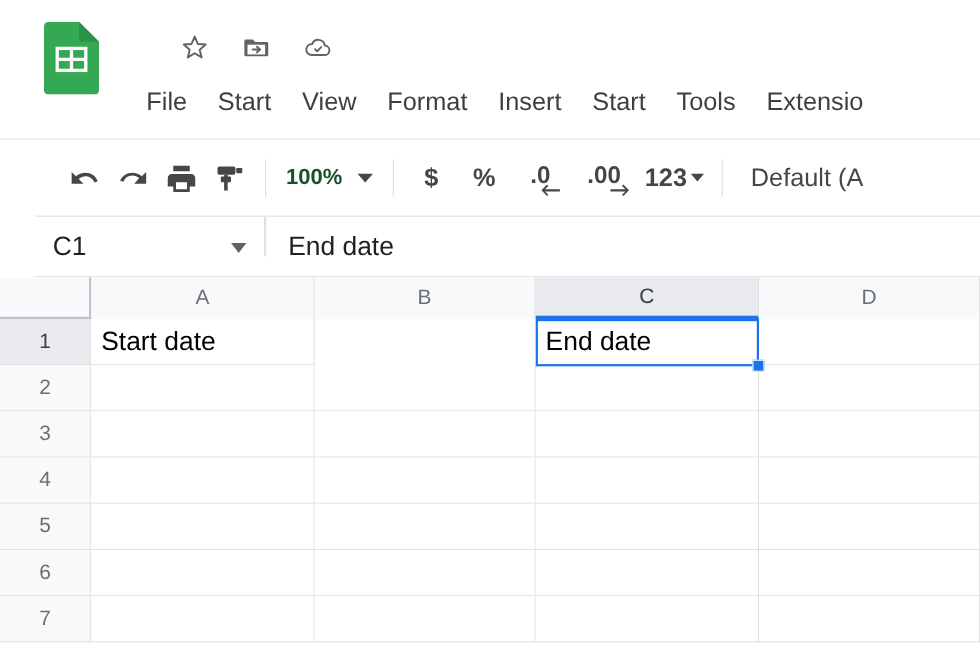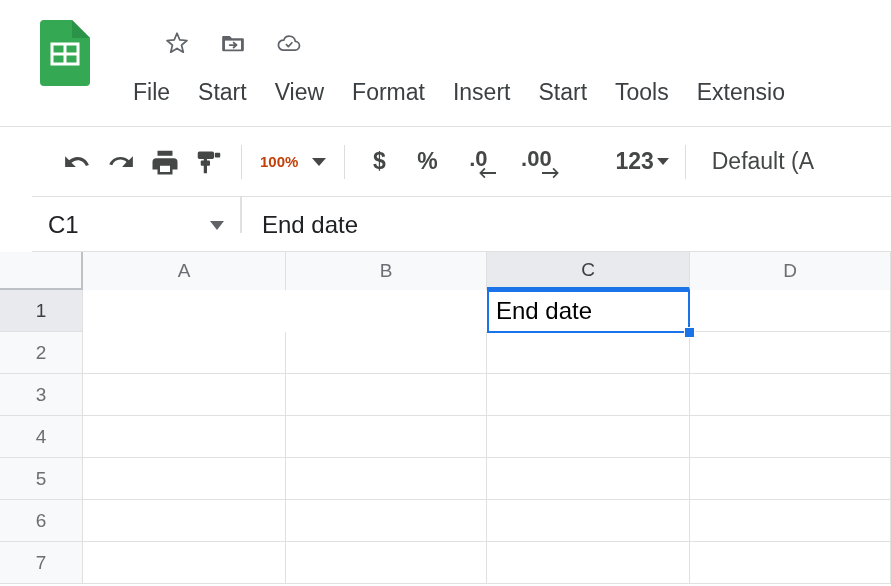--- a/index.html
+++ b/index.html
@@ -55,21 +55,21 @@
     width: 44px; height: 44px; display: flex; align-items: center;
     justify-content: center; color: #444746; flex: none;
   }
   .tb-btn svg { display: block; }
   .tb-sep {
     width: 1px; height: 34px; background: #dadce0; margin: 0 10px; flex: none;
   }
   .tb-zoom {
     display: flex; align-items: center; gap: 14px; padding: 0 8px; flex: none;
   }
-  .tb-zoom .lbl { font-size: 15px; color: #c2410c; font-weight: bold; }
+  .tb-zoom .lbl { font-size: 20px; color: #14532d; font-weight: bold; }
   .caret {
     width: 0; height: 0; border-left: 7px solid transparent;
     border-right: 7px solid transparent; border-top: 8px solid #444746;
   }
   .tb-text {
     font-size: 23px; color: #444746; font-weight: bold;
     display: flex; align-items: center; justify-content: center;
     height: 44px; flex: none;
   }
   .tb-dec {
@@ -78,21 +78,21 @@
   }
   .tb-dec .num {
     font-size: 22px; color: #444746; font-weight: bold; line-height: 1;
     position: relative; top: -3px;
   }
   .tb-dec .arr {
     position: absolute; bottom: 5px; color: #444746;
   }
   .tb-dec .arr svg { display: block; }
   .tb-123 {
-    display: flex; align-items: center; gap: 3px; padding: 0 6px; flex: none; margin-left: 42px;
+    display: flex; align-items: center; gap: 3px; padding: 0 6px; flex: none;
   }
   .tb-123 .lbl { font-size: 23px; color: #444746; font-weight: bold; }
   .caret-sm {
     width: 0; height: 0; border-left: 6px solid transparent;
     border-right: 6px solid transparent; border-top: 7px solid #444746;
   }
   .tb-font {
     font-size: 23px; color: #444746; font-weight: normal;
     white-space: nowrap; padding-left: 16px; flex: none;
   }
@@ -313,20 +313,21 @@
 
     <div class="col-header-row"></div>
     <div class="corner-cell"></div>
 
     <div class="col-head" style="left:83px;width:203px">A</div>
     <div class="col-head" style="left:286px;width:201px">B</div>
     <div class="col-head sel" style="left:487px;width:203px">C</div>
     <div class="col-head" style="left:690px;width:201px">D</div>
 
     <div class="row-head sel" style="top:38px">1</div>
+    <div class="cell" style="top:38px;left:83px;width:203px">Start date</div>
     <div class="cell" style="top:38px;left:487px;width:203px">End date</div>
     <div class="cell" style="top:38px;left:690px;width:201px"></div>
 
     <div class="row-head" style="top:80px">2</div>
     <div class="cell" style="top:80px;left:83px;width:203px"></div>
     <div class="cell" style="top:80px;left:286px;width:201px"></div>
     <div class="cell" style="top:80px;left:487px;width:203px"></div>
     <div class="cell" style="top:80px;left:690px;width:201px"></div>
 
     <div class="row-head" style="top:122px">3</div>

